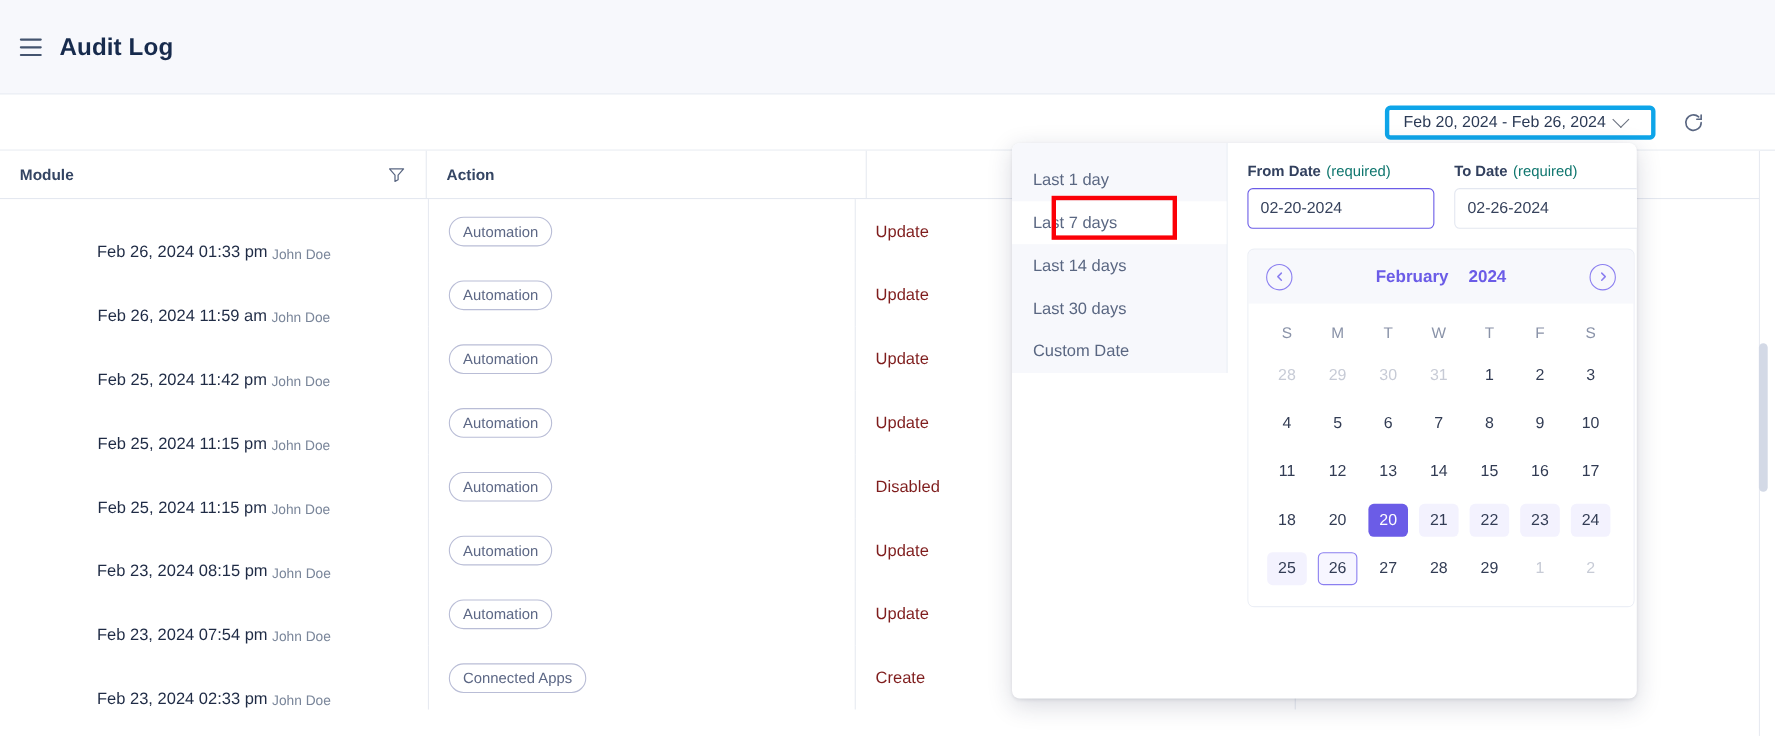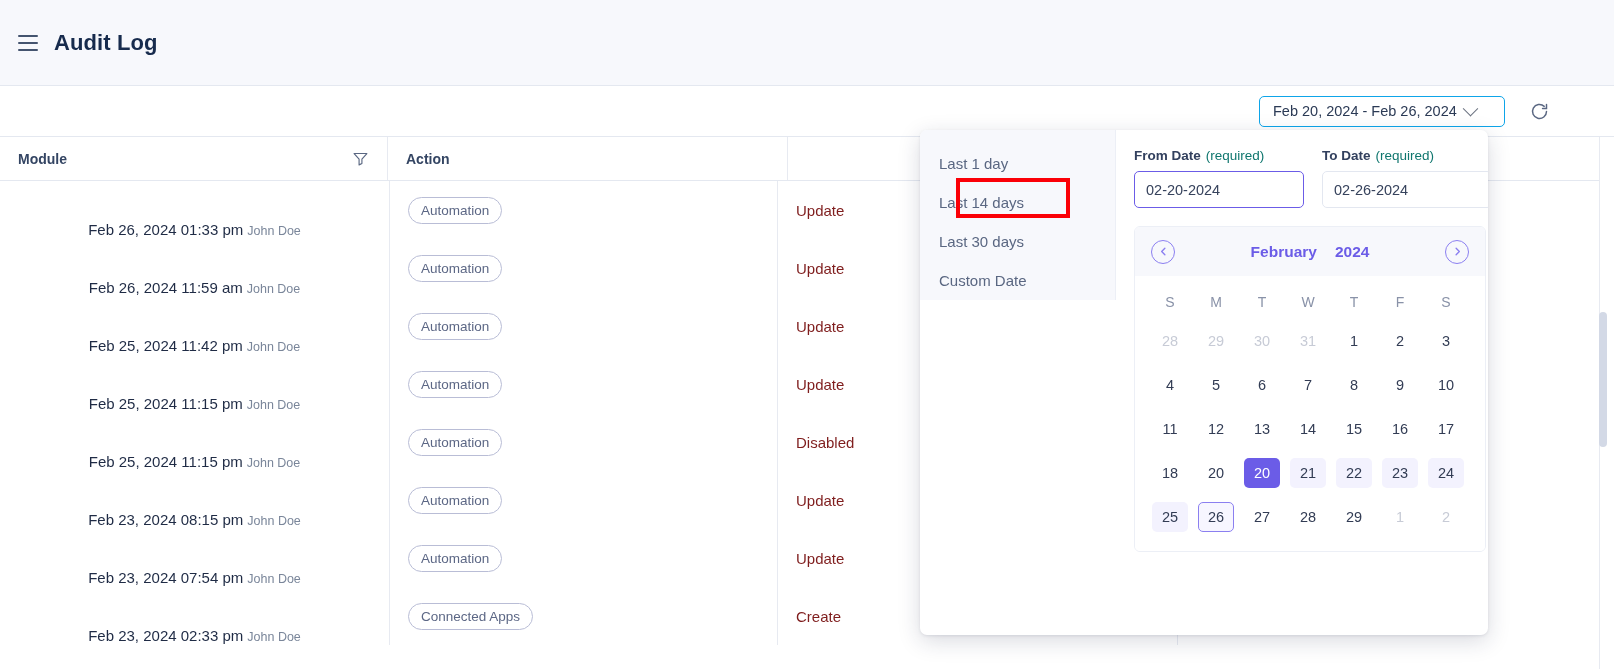--- a/index.html
+++ b/index.html
@@ -22,21 +22,21 @@
   .hamburger span { display:block; height:2px; width:20px; background:#44546f; border-radius:1px; }
   .page-title { font-size:22px; font-weight:700; color:#172b4d; letter-spacing:0.1px; }
 
   
   .toolbar {
     position:absolute; left:0; top:86px; width:1614px; height:51px;
     background:#fff; border-bottom:1px solid #e4e8f0;
     display:flex; align-items:center; justify-content:flex-end; padding-right:60px;
   }
   .daterange-btn {
-    height:31px; min-width:246px; border:1px solid #0ea5e9; border-radius:5px;
+    height:31px; min-width:246px; border:4px solid #0ea5e9; border-radius:5px;
     background:#fff; display:flex; align-items:center; gap:8px;
     padding:0 11px 0 13px; cursor:pointer;
     font-size:14.5px; color:#2b3a55;
   }
   .chev { width:11px; height:11px; border-right:1.6px solid #6b7280; border-bottom:1.6px solid #6b7280;
     transform:rotate(45deg) translate(-2px,-2px); }
   .refresh-btn { margin-left:19px; width:30px; height:30px; display:flex; align-items:center;
     justify-content:center; cursor:pointer; background:transparent; border:none; }
 
   
@@ -303,20 +303,21 @@
 
   <div class="scrollbar-track">
     <div class="scrollbar-thumb"></div>
   </div>
 
   <div class="picker">
     <div class="picker-body">
       <div class="presets-wrap">
         <div class="presets" id="presets">
             <div class="preset">Last 1 day</div>
+            <div class="preset highlighted">Last 7 days</div>
             <div class="preset">Last 14 days</div>
             <div class="preset">Last 30 days</div>
             <div class="preset">Custom Date</div>
           </div>
         <div class="preset-box-overlay"></div>
       </div>
 
       <div class="picker-right">
         <div class="fields">
           <div class="field">

